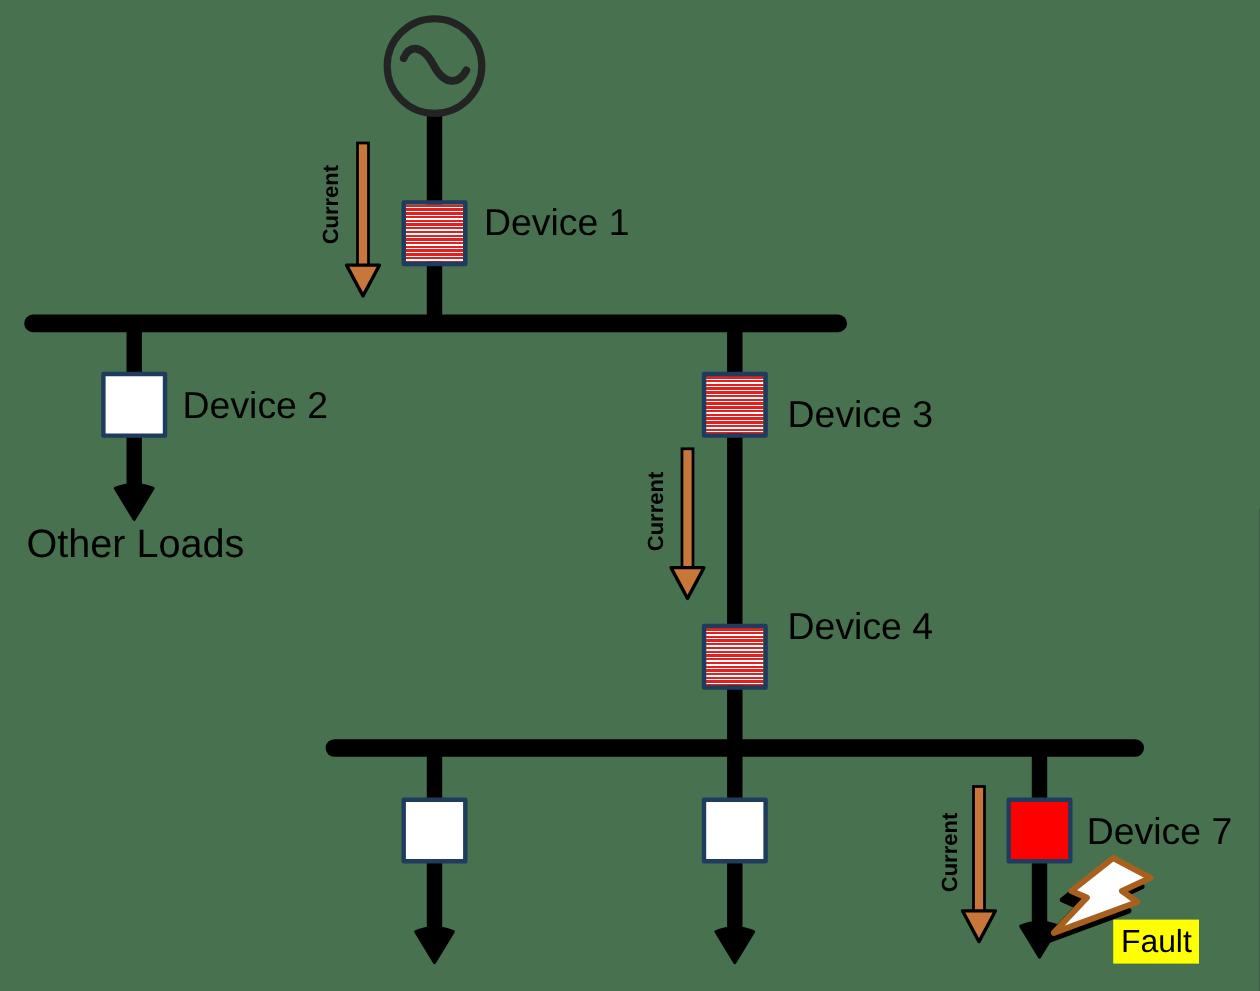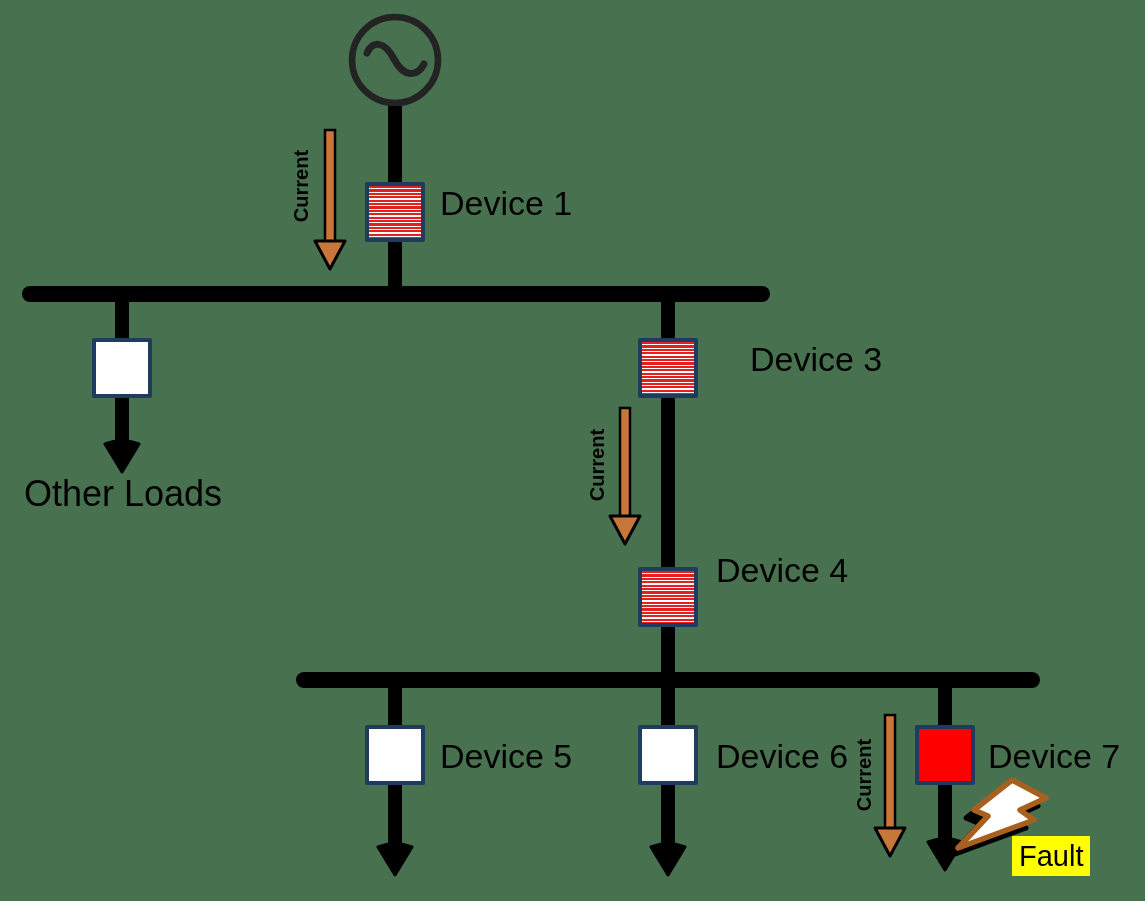--- a/index.html
+++ b/index.html
@@ -98,24 +98,23 @@
 
   <div class="box" style="left:365px; top:182px;" data-fill="striped"></div>
   <div class="box" style="left:92px;  top:338px;" data-fill="white"></div>
   <div class="box" style="left:638px; top:338px;" data-fill="striped"></div>
   <div class="box" style="left:638px; top:567px;" data-fill="striped"></div>
   <div class="box" style="left:365px; top:725px;" data-fill="white"></div>
   <div class="box" style="left:638px; top:725px;" data-fill="white"></div>
   <div class="box" style="left:915px; top:725px;" data-fill="red"></div>
 
   <div class="dev-label" style="left:440px; top:184px;">Device 1</div>
-  <div class="dev-label" style="left:716px; top:340px;margin-left:34px;">Device 3</div>
+  <div class="dev-label" style="left:166px; top:350px;">Device 2</div>
+  <div class="dev-label" style="left:716px; top:358px;">Device 3</div>
   <div class="dev-label" style="left:716px; top:551px;">Device 4</div>
-  <div class="dev-label" style="left:440px; top:737px;">Device 5</div>
-  <div class="dev-label" style="left:716px; top:737px;">Device 6</div>
   <div class="dev-label" style="left:988px; top:737px;">Device 7</div>
 
   <div class="other-loads">Other Loads</div>
 
   <svg style="left:946px; top:776px;" width="112" height="84" viewBox="0 0 112 84">
     <polygon points="66,4 100,22 74,34 88,44 12,72 42,40 28,34" transform="translate(-8,8)" fill="var(--ink,#000)" stroke="var(--ink,#000)" stroke-width="5" stroke-linejoin="round"></polygon>
     <polygon points="66,4 100,22 74,34 88,44 12,72 42,40 28,34" fill="var(--bolt-fill,#FFF)" stroke="var(--bolt-stroke,#A8601F)" stroke-width="5.5" stroke-linejoin="round"></polygon>
   </svg>
 
   <div class="fault-label">Fault</div>

